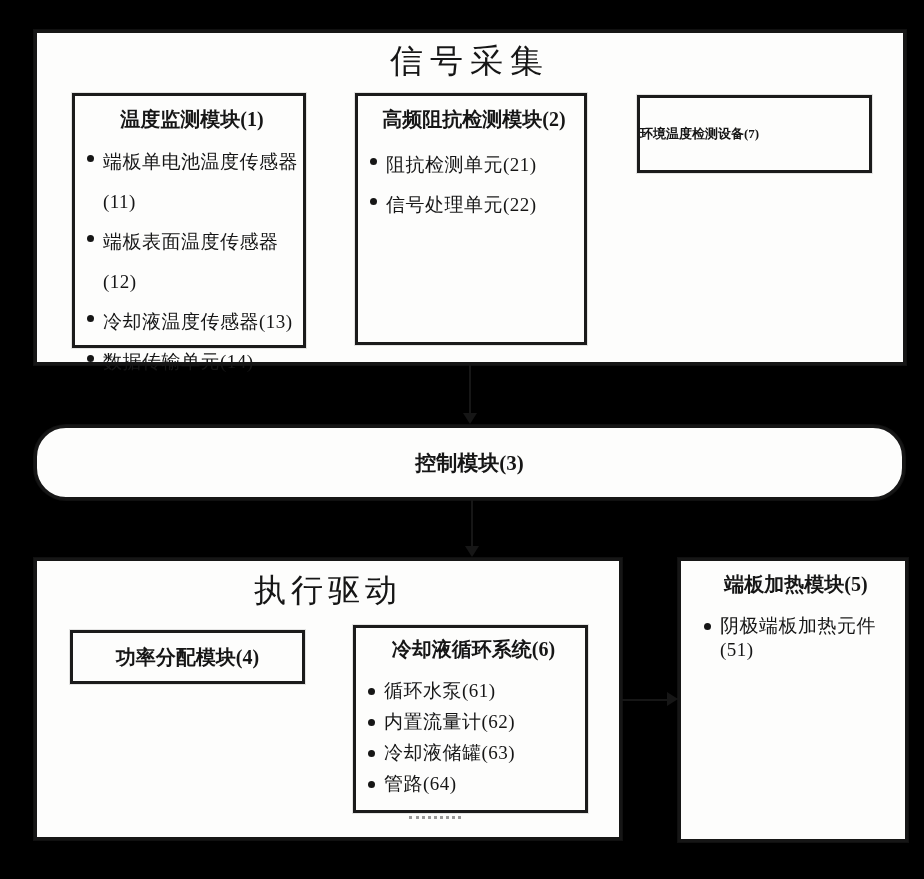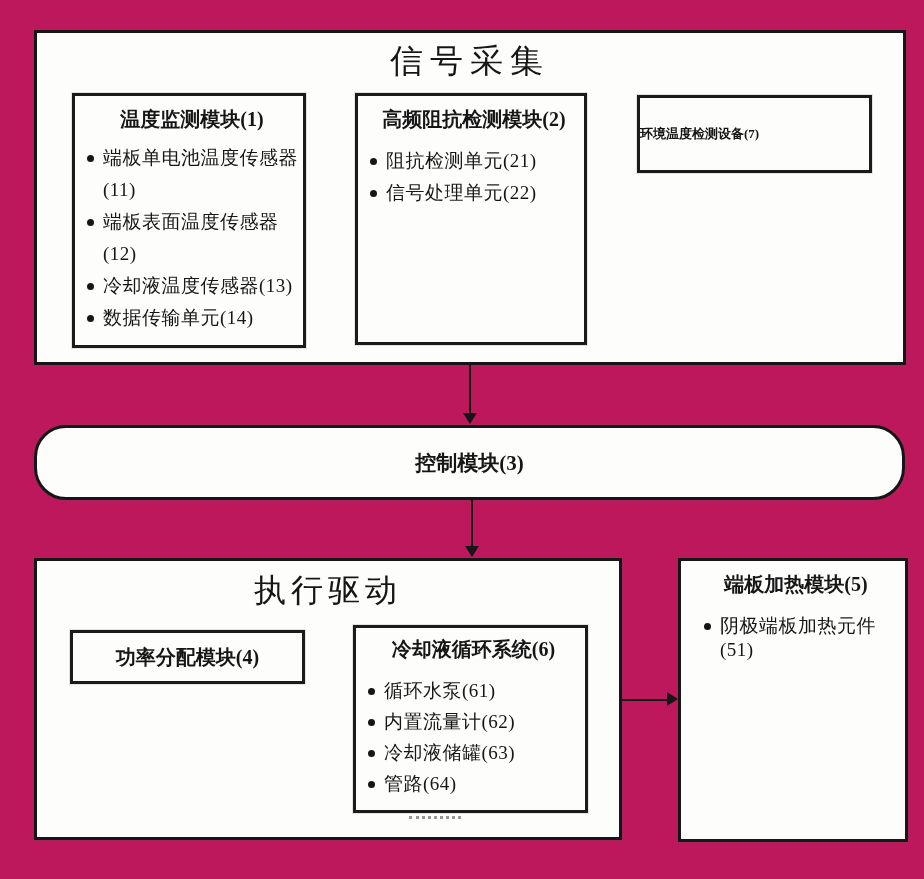--- a/index.html
+++ b/index.html
@@ -1,33 +1,33 @@
 <!DOCTYPE html>
 <html><head>
 <meta charset="utf-8">
 <style>
   html,body { margin:0; padding:0; background:#ffffff; }
   * { box-sizing:border-box; }
   .page {
     position:relative; width:924px; height:879px;
-    background:#be185d; color:#161616; overflow:hidden;
+    background:#000000; color:#161616; overflow:hidden;
     font-family:"Liberation Serif","DejaVu Serif",serif;
   }
   .obox { position:absolute; border:3px solid #161616; background:#fdfdfc;
           box-shadow:0 0 0 1px rgba(90,90,90,0.18); }
   .ibox { position:absolute; border:3px solid #1b1b1b; background:#fdfdfc;
           box-shadow:0 0 0 1px rgba(90,90,90,0.15); }
   .big-title { text-align:center; font-size:33px; letter-spacing:7px;
                margin-top:6px; font-weight:normal; white-space:nowrap; }
   .box-title { text-align:center; font-weight:bold; font-size:20px;
                padding:10px 2px 0 8px; white-space:nowrap; }
   .center-label { display:flex; align-items:center; justify-content:center;
                   font-weight:bold; font-size:21px;border-radius:32px; }
   .blist { margin:12px 0 0 0; padding:0 4px 0 12px; }
-  .li { display:flex; gap:9px; font-size:19px; line-height:32px; }
+  .li { display:flex; gap:9px; font-size:19px; line-height:40px; }
   .dot { flex:0 0 auto; width:7px; height:7px; border-radius:50%;
          background:#161616; margin-top:13px; }
   .li-text { letter-spacing:0.5px; }
   .vline { position:absolute; width:2px; background:#161616; }
   .hline { position:absolute; height:2px; background:#161616; }
   .head-down { position:absolute; width:0; height:0;
     border-left:7px solid transparent; border-right:7px solid transparent;
     border-top:11px solid #161616; }
   .head-right { position:absolute; width:0; height:0;
     border-top:7px solid transparent; border-bottom:7px solid transparent;

